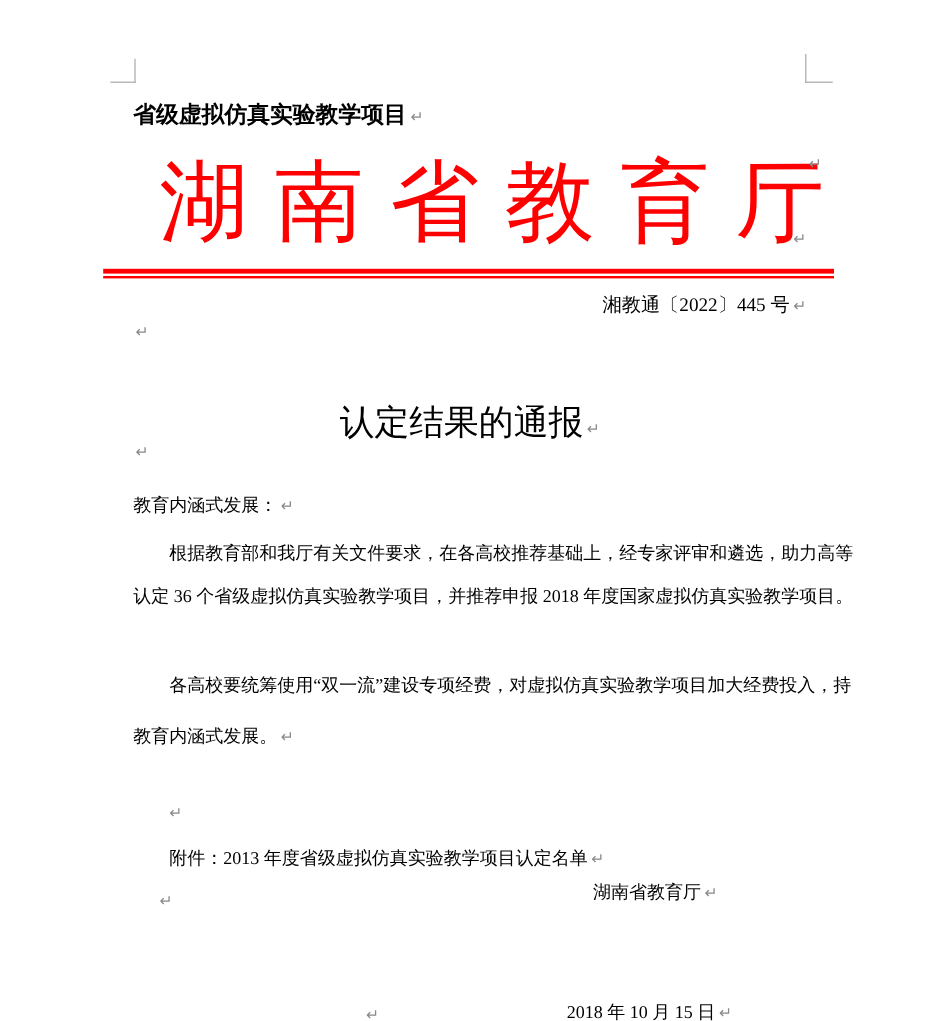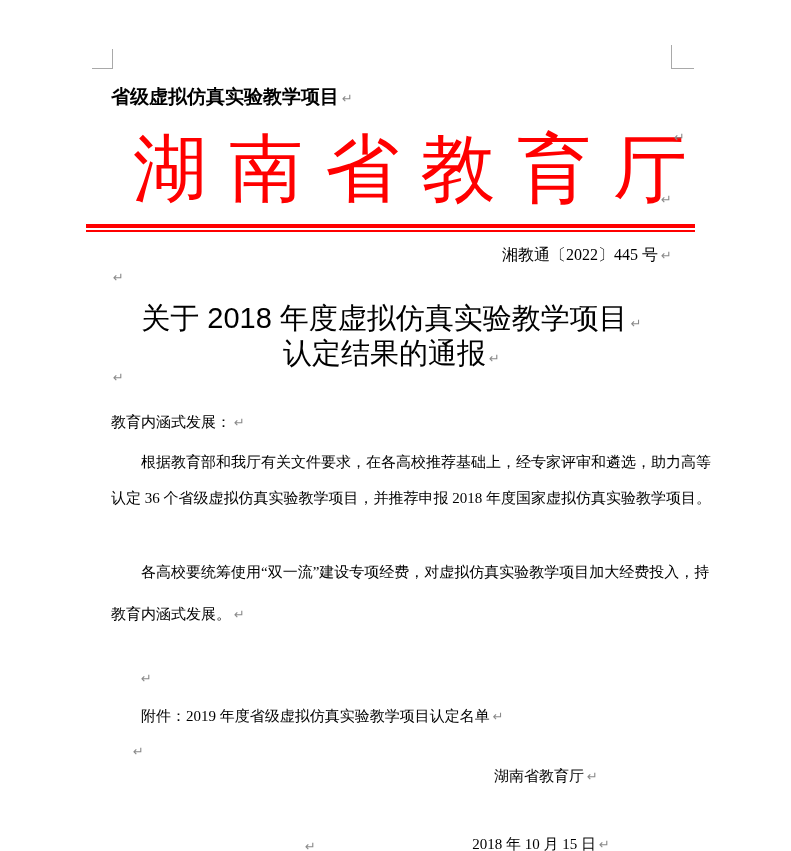--- a/index.html
+++ b/index.html
@@ -32,21 +32,21 @@
   .doc-number{left:111px;top:237px;width:561px;text-align:right;font-size:16px;}
 
   .doc-title{left:111px;width:561px;text-align:center;font-size:29px;font-weight:500;}
   .doc-title.l1{top:292px;}
   .doc-title.l2{top:327px;}
 
   .body-line{font-size:15px;}
   .ml{left:111px;}      
   .ind{left:141px;}     
 
-  .sig-org{left:111px;top:759px;width:487px;text-align:right;font-size:15px;}
+  .sig-org{left:111px;top:727px;width:487px;text-align:right;font-size:15px;}
   .sig-date{left:111px;top:827px;width:499px;text-align:right;font-size:15px;}
 
   .pilcrow{
     color:#8a8a8a;font-size:13px;margin-left:3px;
     font-family:"DejaVu Sans","Liberation Sans",sans-serif;
     font-weight:400;vertical-align:baseline;
   }
   .pilcrow.abs{position:absolute;margin:0;}
 
   .mark{position:absolute;background:#a9a9a9;}
@@ -74,36 +74,35 @@
   <div class="red-rule">
     <div class="thick"></div>
     <div class="gap"></div>
     <div class="thin"></div>
   </div>
 
   <div class="line doc-number serif"><span>湘教通〔2022〕445 号</span><span class="pilcrow">↵</span></div>
 
   <span class="pilcrow abs" style="left:113px;top:262px;">↵</span>
 
-  <div class="line doc-title l1 sans"><span>关于 2018 年度虚拟仿真实验教学项目</span><span class="pilcrow">↵</span></div>
   <div class="line doc-title l2 sans"><span>认定结果的通报</span><span class="pilcrow">↵</span></div>
 
   <span class="pilcrow abs" style="left:113px;top:362px;">↵</span>
 
   <div class="line body-line ml serif" style="top:405px;"><span>教育内涵式发展：</span><span class="pilcrow">↵</span></div>
 
   <div class="line body-line ind serif" style="top:445px;">根据教育部和我厅有关文件要求，在各高校推荐基础上，经专家评审和遴选，助力高等</div>
   <div class="line body-line ml serif" style="top:481px;">认定 36 个省级虚拟仿真实验教学项目，并推荐申报 2018 年度国家虚拟仿真实验教学项目。</div>
 
   <div class="line body-line ind serif" style="top:555px;">各高校要统筹使用“双一流”建设专项经费，对虚拟仿真实验教学项目加大经费投入，持</div>
   <div class="line body-line ml serif" style="top:597px;"><span>教育内涵式发展。</span><span class="pilcrow">↵</span></div>
 
   <span class="pilcrow abs" style="left:141px;top:663px;">↵</span>
 
-  <div class="line body-line ind serif" style="top:699px;"><span>附件：2019 年度省级虚拟仿真实验教学项目认定名单</span><span class="pilcrow">↵</span></div>
+  <div class="line body-line ind serif" style="top:699px;"><span>附件：2013 年度省级虚拟仿真实验教学项目认定名单</span><span class="pilcrow">↵</span></div>
 
   <span class="pilcrow abs" style="left:133px;top:736px;">↵</span>
 
   <div class="line sig-org serif"><span>湖南省教育厅</span><span class="pilcrow">↵</span></div>
   <div class="line sig-date serif"><span>2018 年 10 月 15 日</span><span class="pilcrow">↵</span></div>
 
   <span class="pilcrow abs" style="left:305px;top:831px;">↵</span>
 
 </div>
 

